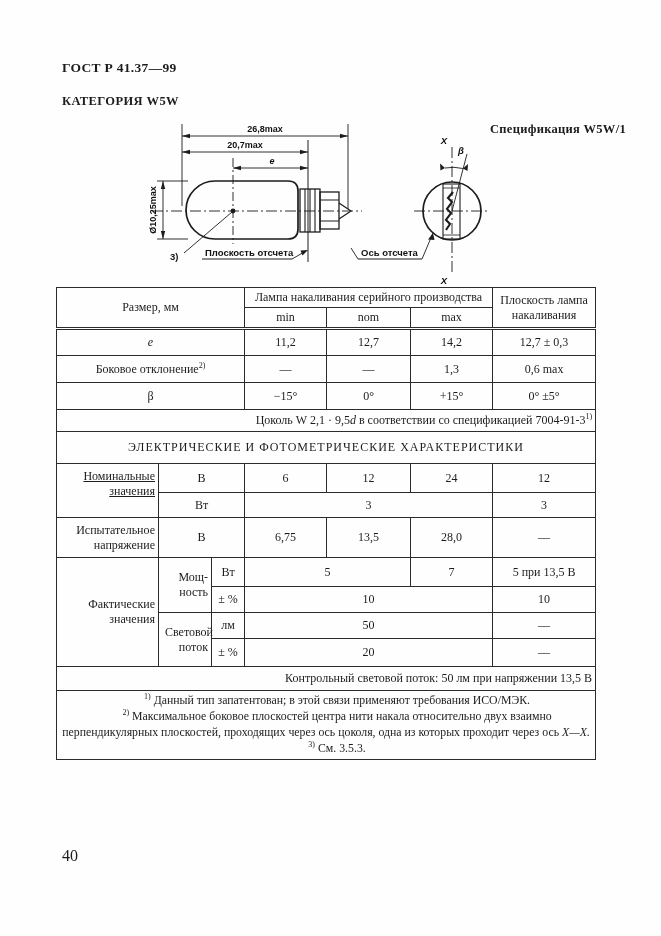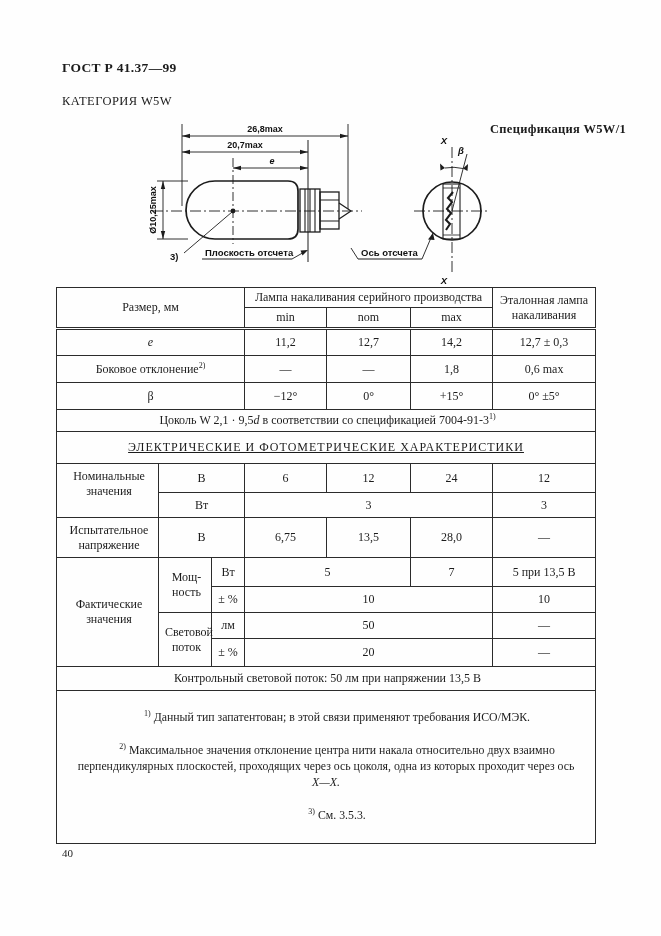--- a/index.html
+++ b/index.html
@@ -2,42 +2,42 @@
 <html><head>
 <meta charset="utf-8">
 <style>
   html,body{margin:0;padding:0;background:#e8e8e8;}
   .page{
     position:relative;width:661px;height:936px;background:#fefefe;
     font-family:"Liberation Serif","DejaVu Serif",serif;color:#1c1c1c;
     margin:0 auto;overflow:hidden;padding-left:25px;
   }
   .std-num{position:absolute;left:62px;top:60px;font-size:13.5px;font-weight:bold;letter-spacing:.3px;}
-  .category{position:absolute;left:62px;top:94px;font-size:12.5px;font-weight:normal;letter-spacing:.4px;}
+  .category{position:absolute;left:62px;top:94px;font-size:12.5px;font-weight:bold;letter-spacing:.4px;}
   .spec{position:absolute;right:60px;top:94px;font-size:12.5px;font-weight:bold;letter-spacing:.3px;margin-top:28px;}
   .drawing{position:absolute;left:62px;top:114px;}
-  .pagenum{position:absolute;left:62px;top:847px;font-size:11px;}
+  .pagenum{position:absolute;left:62px;top:847px;font-size:16px;}
 
   table.spec-table{
     position:absolute;left:56px;top:287px;width:539px;
     border-collapse:collapse;table-layout:fixed;
     font-size:12px;
   }
   .spec-table td{
     border:1px solid #2b2b2b;text-align:center;vertical-align:middle;
     padding:2px 3px;line-height:1.25;
   }
   .spec-table{border:1.5px solid #2b2b2b;}
-  td.left{text-align:center;padding-left:6px;}
+  td.left{text-align:right;padding-left:6px;}
   td.dbl{border-bottom:3px double #2b2b2b;}
   .sup{font-size:8px;vertical-align:super;line-height:0;}
   .it{font-style:italic;}
-  .section-ttl{letter-spacing:1px;height:27px;text-decoration:underline;}
+  .section-ttl{letter-spacing:1px;height:27px;}
   .notes-cell{text-align:left;padding:4px 8px 6px 8px;font-size:11.8px;}
-  .notes-cell p{margin:17px;text-indent:22px;line-height:1.35;}
+  .notes-cell p{margin:0;text-indent:22px;line-height:1.35;}
   svg text{font-family:"Liberation Sans","DejaVu Sans",sans-serif;fill:#111;}
   .dimtxt{font-size:9px;font-weight:bold;}
   .lbltxt{font-size:9.5px;font-weight:bold;}
 </style>
 </head>
 <body>
 
 <div class="page">
 
   <div class="std-num">ГОСТ Р 41.37—99</div>
@@ -133,60 +133,60 @@
         <col style="width:33px">
       <col style="width:82px">
         <col style="width:84px">
         <col style="width:82px">
         <col style="width:103px">
     </colgroup>
     <tbody>
       <tr style="height:18px">
         <td colspan="3" rowspan="2" class="dbl">Размер, мм</td>
         <td colspan="3">Лампа накаливания  серийного производства</td>
-        <td rowspan="2" class="dbl">Эталонная лампа накаливания</td>
+        <td rowspan="2" class="dbl">Плоскость лампа накаливания</td>
       </tr>
       <tr style="height:16px">
         <td class="dbl">min</td>
         <td class="dbl">nom</td>
         <td class="dbl">max</td>
       </tr>
 
       <tr style="height:27px">
         <td colspan="3" class="it">e</td>
         <td>11,2</td>
         <td>12,7</td>
         <td>14,2</td>
         <td>12,7 ± 0,3</td>
       </tr>
       <tr style="height:27px">
         <td colspan="3"><span>Боковое отклонение</span><span class="sup">2)</span></td>
         <td>—</td>
         <td>—</td>
-        <td>1,8</td>
+        <td>1,3</td>
         <td>0,6 max</td>
       </tr>
       <tr style="height:27px">
         <td colspan="3">β</td>
-        <td>−12°</td>
+        <td>−15°</td>
         <td>0°</td>
         <td>+15°</td>
         <td>0° ±5°</td>
       </tr>
 
       <tr style="height:22px">
         <td colspan="7" class="left"><span>Цоколь W 2,1 · 9,5</span><span class="it">d</span><span> в соответствии со спецификацией 7004-91-3</span><span class="sup">1)</span></td>
       </tr>
 
       <tr>
         <td colspan="7" class="section-ttl">ЭЛЕКТРИЧЕСКИЕ И ФОТОМЕТРИЧЕСКИЕ ХАРАКТЕРИСТИКИ</td>
       </tr>
 
       <tr style="height:29px">
-        <td rowspan="2" class="left" style="vertical-align:top;padding-top:5px;">Номинальные значения</td>
+        <td rowspan="2" class="left" style="vertical-align:top;padding-top:5px;text-decoration:underline;">Номинальные значения</td>
         <td colspan="2">В</td>
         <td>6</td>
         <td>12</td>
         <td>24</td>
         <td>12</td>
       </tr>
       <tr style="height:25px">
         <td colspan="2">Вт</td>
         <td colspan="3">3</td>
         <td>3</td>
@@ -226,21 +226,21 @@
         <td>—</td>
       </tr>
 
       <tr style="height:24px">
         <td colspan="7" class="left">Контрольный световой поток: 50 лм при напряжении  13,5 В</td>
       </tr>
 
       <tr>
         <td colspan="7" class="notes-cell">
           <p><span class="sup">1)</span> <span>Данный тип запатентован; в этой связи применяют требования ИСО/МЭК.</span></p>
-          <p><span class="sup">2)</span> <span>Максимальное значения отклонение центра нити накала относительно двух взаимно перпендикулярных плоскостей, проходящих через ось цоколя, одна из которых проходит через ось </span><span class="it">X—X.</span></p>
+          <p><span class="sup">2)</span> <span>Максимальное боковое плоскостей центра нити накала относительно двух взаимно перпендикулярных плоскостей, проходящих через ось цоколя, одна из которых проходит через ось </span><span class="it">X—X.</span></p>
           <p><span class="sup">3)</span> <span>См. 3.5.3.</span></p>
         </td>
       </tr>
     </tbody>
   </table>
 
   <div class="pagenum">40</div>
 </div>
 
 </body></html>

